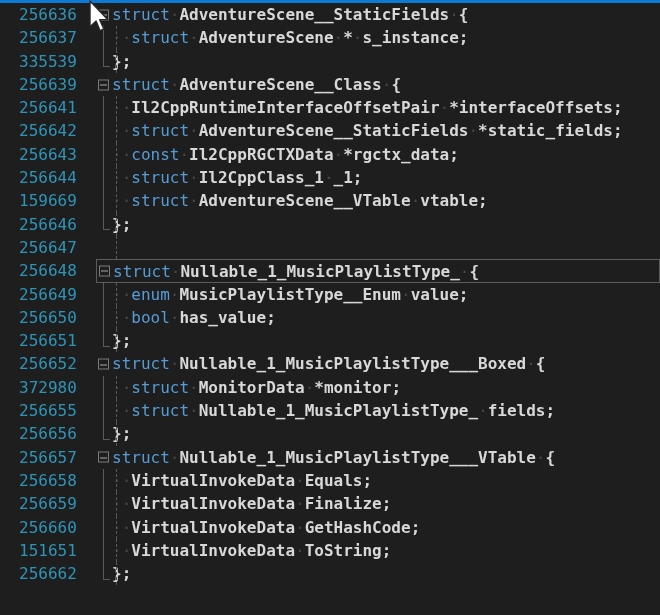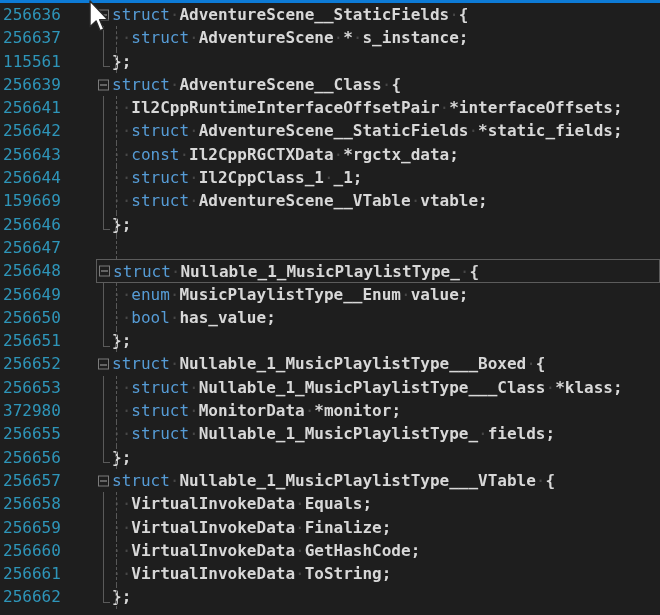--- a/index.html
+++ b/index.html
@@ -13,21 +13,21 @@
     cursor:default;
   }
   .topbar{
     position:absolute;top:0;left:0;right:0;height:3px;
     background:var(--topbar,#0d7bd6);
   }
   .code-area{position:absolute;top:3px;left:0;right:0;}
   .row{display:flex;height:23.3px;}
   .ln{
     width:96px;flex:0 0 96px;box-sizing:border-box;
-    padding-left:3px;line-height:23.3px;
+    padding-left:19px;line-height:23.3px;
     color:var(--lncol,#2e95b9);
     user-select:none;
   }
   .content{
     flex:1;display:flex;position:relative;box-sizing:border-box;
   }
   .row.current .content{border:1px solid var(--curbd,#5c5c5c);}
   .fold{width:16px;flex:0 0 16px;position:relative;}
   .fbox{
     position:absolute;left:2px;top:50%;transform:translateY(-50%);
@@ -76,21 +76,21 @@
       <div class="row">
         <span class="ln">256637</span>
         <span class="content">
           <span class="fold">
             <span class="fline"></span>
           </span>
           <span class="code guide"><span class="ws">··</span><span class="kw">struct</span><span class="ws">·</span><span class="id">AdventureScene</span><span class="ws">·</span><span class="id">*</span><span class="ws">·</span><span class="id">s_instance;</span></span>
         </span>
       </div>
       <div class="row">
-        <span class="ln">115561</span>
+        <span class="ln">335539</span>
         <span class="content">
           <span class="fold">
             <span class="fend"></span>
           </span>
           <span class="code guide"><span class="id">};</span></span>
         </span>
       </div>
       <div class="row">
         <span class="ln">256639</span>
         <span class="content">
@@ -200,29 +200,20 @@
       <div class="row">
         <span class="ln">256652</span>
         <span class="content">
           <span class="fold">
             <span class="fbox"></span>
           </span>
           <span class="code"><span class="kw">struct</span><span class="ws">·</span><span class="id">Nullable_1_MusicPlaylistType___Boxed</span><span class="ws">·</span><span class="id">{</span></span>
         </span>
       </div>
       <div class="row">
-        <span class="ln">256653</span>
-        <span class="content">
-          <span class="fold">
-            <span class="fline"></span>
-          </span>
-          <span class="code guide"><span class="ws">··</span><span class="kw">struct</span><span class="ws">·</span><span class="id">Nullable_1_MusicPlaylistType___Class</span><span class="ws">·</span><span class="id">*klass;</span></span>
-        </span>
-      </div>
-      <div class="row">
         <span class="ln">372980</span>
         <span class="content">
           <span class="fold">
             <span class="fline"></span>
           </span>
           <span class="code guide"><span class="ws">··</span><span class="kw">struct</span><span class="ws">·</span><span class="id">MonitorData</span><span class="ws">·</span><span class="id">*monitor;</span></span>
         </span>
       </div>
       <div class="row">
         <span class="ln">256655</span>
@@ -272,21 +263,21 @@
       <div class="row">
         <span class="ln">256660</span>
         <span class="content">
           <span class="fold">
             <span class="fline"></span>
           </span>
           <span class="code guide"><span class="ws">··</span><span class="id">VirtualInvokeData</span><span class="ws">·</span><span class="id">GetHashCode;</span></span>
         </span>
       </div>
       <div class="row">
-        <span class="ln">256661</span>
+        <span class="ln">151651</span>
         <span class="content">
           <span class="fold">
             <span class="fline"></span>
           </span>
           <span class="code guide"><span class="ws">··</span><span class="id">VirtualInvokeData</span><span class="ws">·</span><span class="id">ToString;</span></span>
         </span>
       </div>
       <div class="row">
         <span class="ln">256662</span>
         <span class="content">

